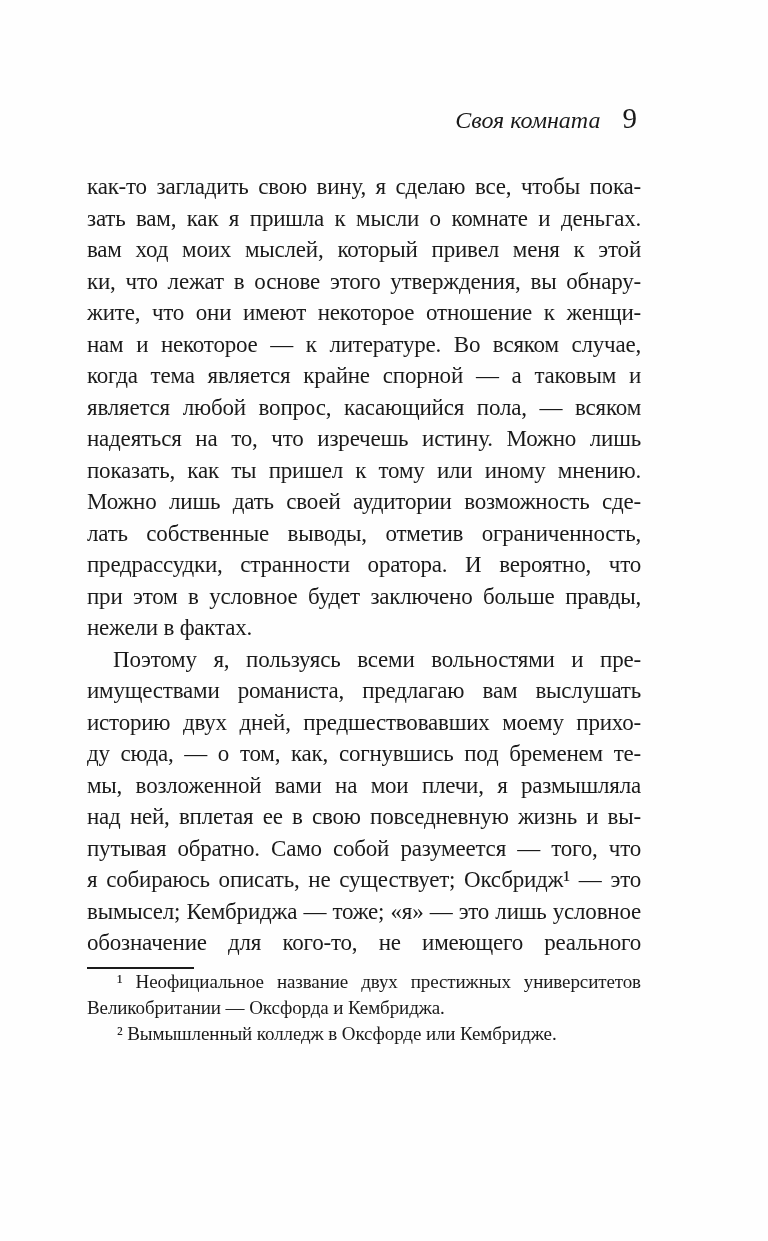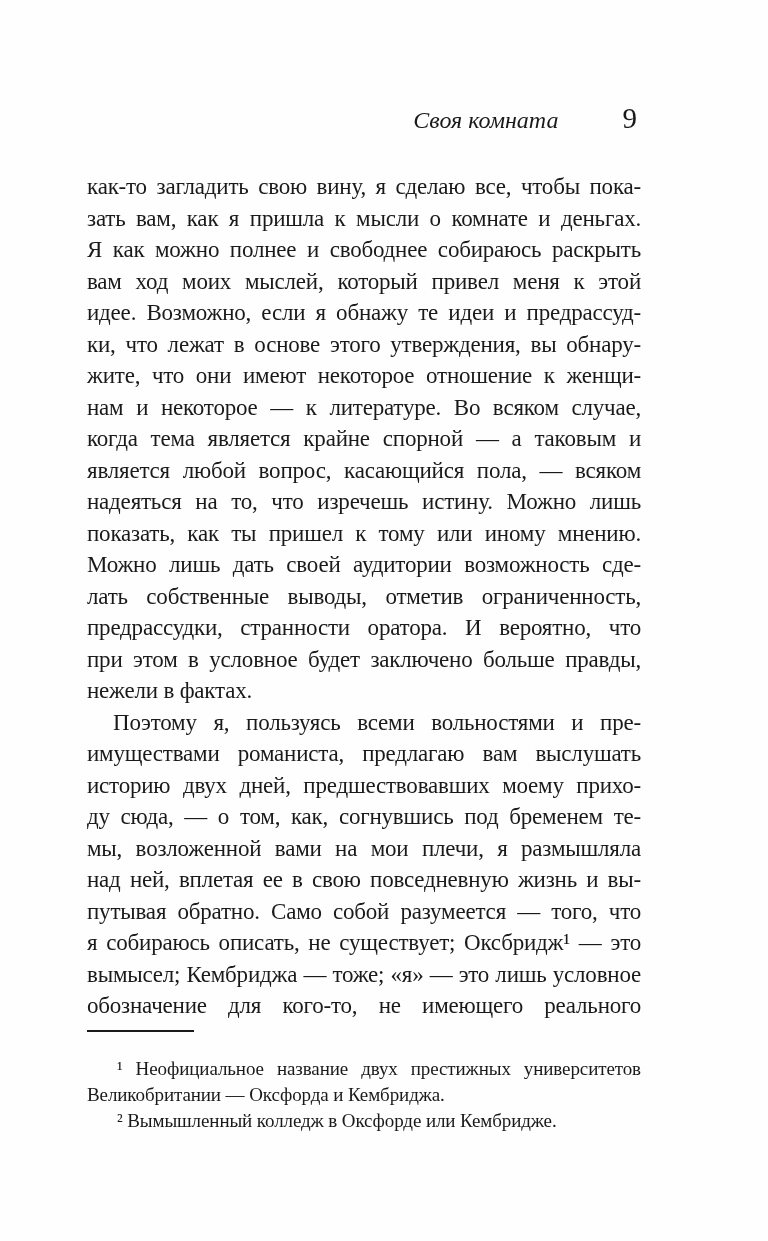--- a/index.html
+++ b/index.html
@@ -17,21 +17,20 @@
     left: 87px;
     top: 103px;
     width: 554px;
   }
   .running-header {
     display: flex;
     justify-content: flex-end;
     align-items: baseline;
     height: 30px;
     padding-right: 4px;
-    gap: 42px;
   }
   .running-header .title {
     font-style: italic;
     font-size: 24px;
     line-height: 30px;
   }
   .running-header .pagenum {
     font-size: 29px;
     line-height: 30px;
     margin-left: 22px;
@@ -48,21 +47,21 @@
     white-space: normal;
   }
   .line.no-just { text-align: left; text-align-last: left; }
   .line.indent { text-indent: 26px; }
   .footnote-rule {
     margin-top: 8px;
     width: 107px;
     height: 0;
     border-top: 2px solid #1a1a1a;
   }
-  .footnotes { margin-top: 24px; }
+  .footnotes { margin-top: 0; }
   .fline {
     font-size: 19px;
     line-height: 26px;
     letter-spacing: -0.1px;
     text-align: justify;
     text-align-last: justify;
   }
   .fline.no-just { text-align: center; text-align-last: left; }
   .fline.indent { text-indent: 30px; }
 </style>
@@ -74,23 +73,21 @@
 
     <div class="running-header">
       <span class="title">Своя комната</span>
       <span class="pagenum">9</span>
     </div>
 
     <div class="body-text">
         <div class="paragraph">
           <div class="line">как-то загладить свою вину, я сделаю все, чтобы пока-</div>
           <div class="line">зать вам, как я пришла к мысли о комнате и деньгах.</div>
-          <div class="line">Я как можно полнее и свободнее собираюсь раскрыть</div>
           <div class="line">вам ход моих мыслей, который привел меня к этой</div>
-          <div class="line">идее. Возможно, если я обнажу те идеи и предрассуд-</div>
           <div class="line">ки, что лежат в основе этого утверждения, вы обнару-</div>
           <div class="line">жите, что они имеют некоторое отношение к женщи-</div>
           <div class="line">нам и некоторое — к литературе. Во всяком случае,</div>
           <div class="line">когда тема является крайне спорной — а таковым и</div>
           <div class="line">является любой вопрос, касающийся пола, — всяком</div>
           <div class="line">надеяться на то, что изречешь истину. Можно лишь</div>
           <div class="line">показать, как ты пришел к тому или иному мнению.</div>
           <div class="line">Можно лишь дать своей аудитории возможность сде-</div>
           <div class="line">лать собственные выводы, отметив ограниченность,</div>
           <div class="line">предрассудки, странности оратора. И вероятно, что</div>

